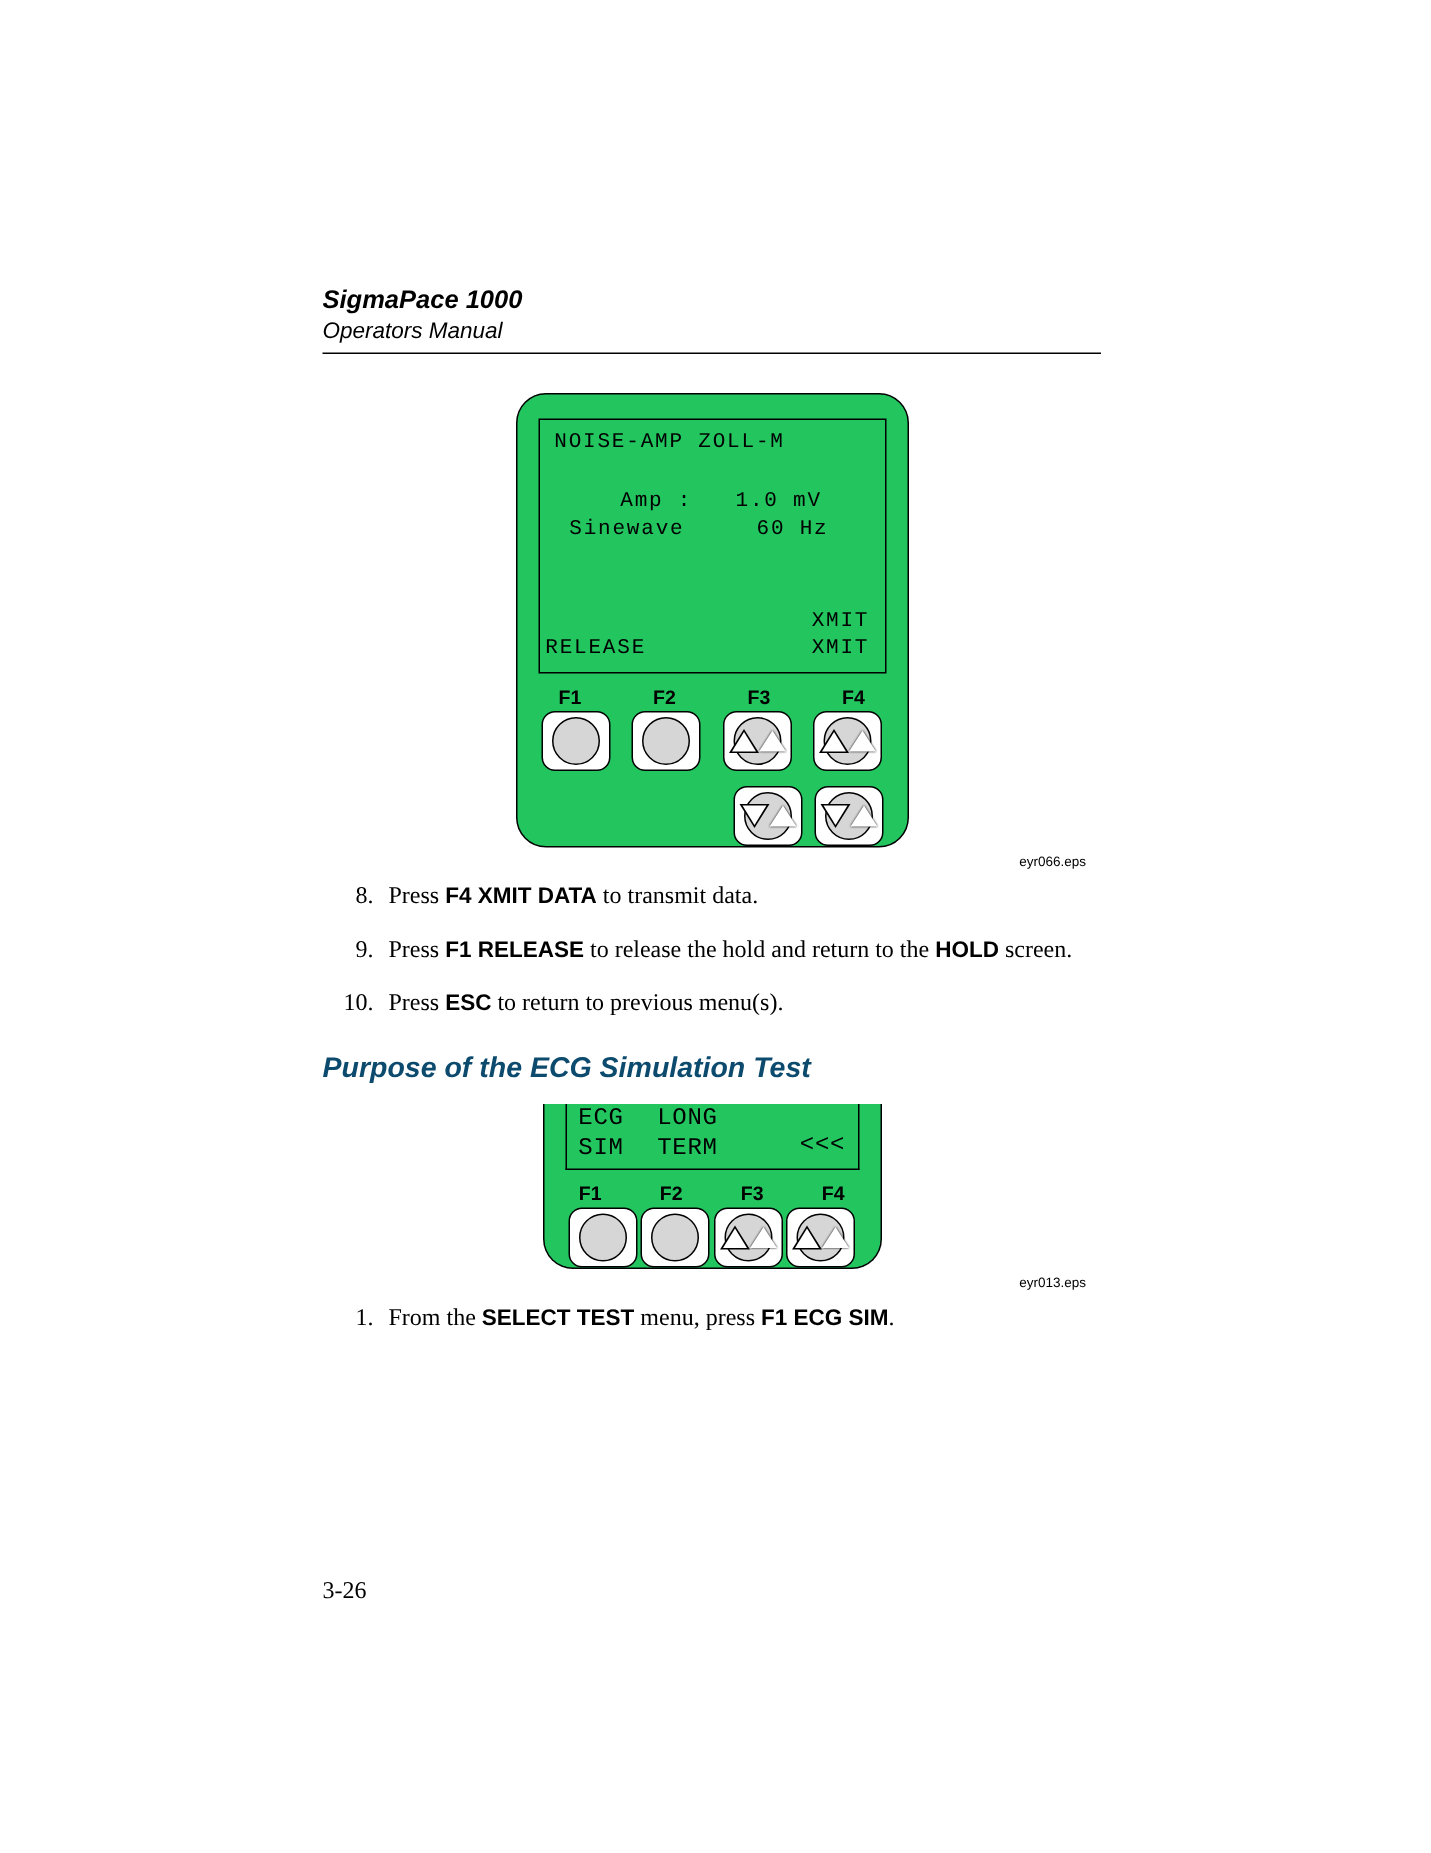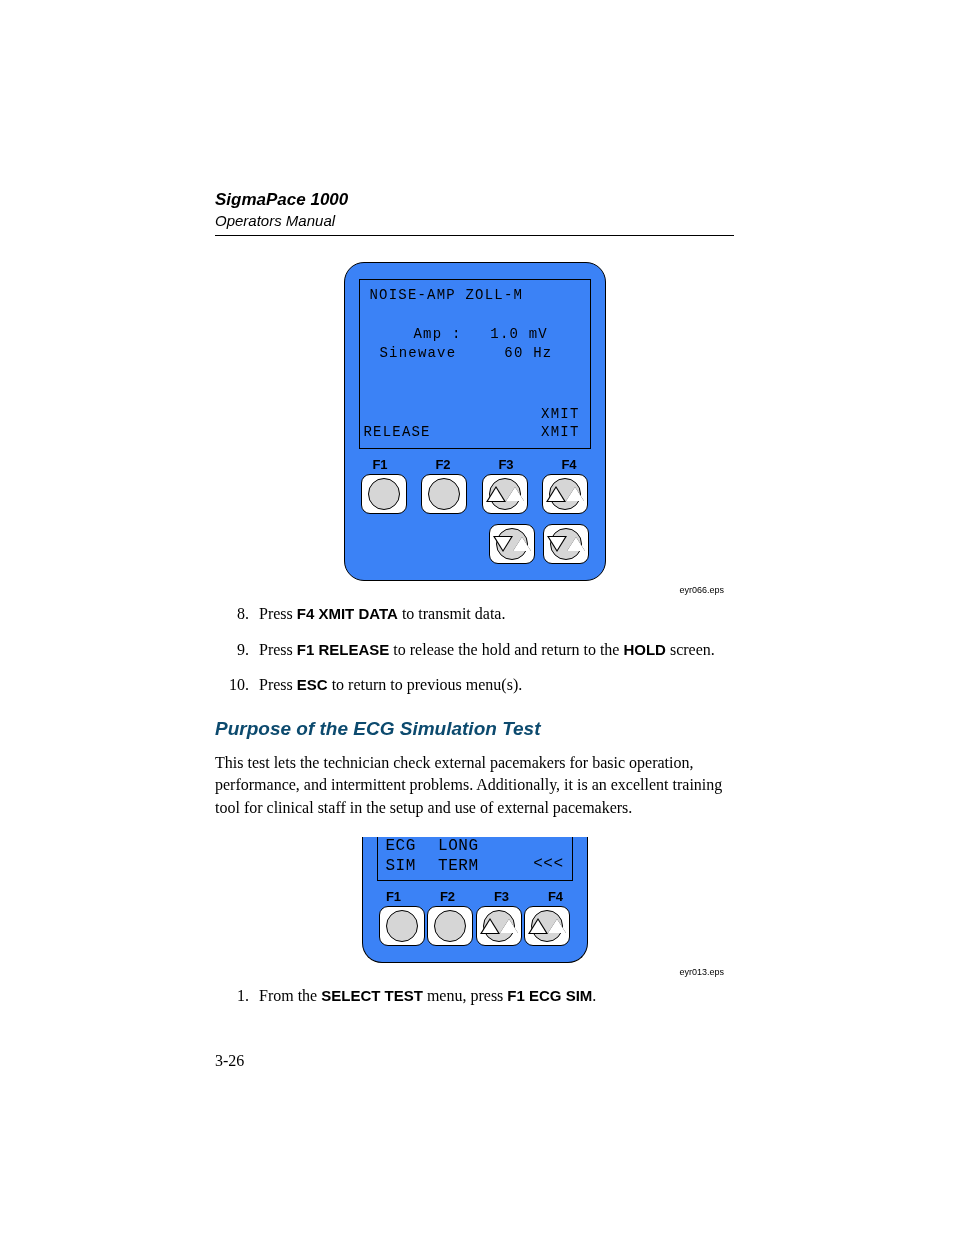--- a/index.html
+++ b/index.html
@@ -35,24 +35,24 @@
   }
 
   
   .panel-wrap {
     text-align: center;
   }
   .device-panel {
     display: inline-block;
     border: 1.5px solid #000;
     border-radius: 20px;
-    padding: 16px 14px 16px 14px;
+    padding: 16px 14px 0 14px;
     box-sizing: border-box;
     text-align: left;
-    background: #3b82f6;
+    background: #22c55e;
   }
   .panel1 { width: 262px; }
   .panel2 { width: 226px; }
 
   .lcd {
     border: 1.2px solid #000;
     font-family: "Courier New", monospace;
     font-size: 14px;
     letter-spacing: 1.2px;
     line-height: 1.35;
@@ -323,21 +323,20 @@
     </div>
     <div class="step">
       <div class="num">10.</div>
       <div class="txt">
         <span>Press </span><span class="b">ESC</span><span> to return to previous menu(s).</span>
       </div>
     </div>
   </div>
 
   <div class="section-heading">Purpose of the ECG Simulation Test</div>
-  <div class="para">This test lets the technician check external pacemakers for basic operation, performance, and intermittent problems.  Additionally, it is an excellent training tool for clinical staff in the setup and use of external pacemakers.</div>
 
   <div class="panel-wrap">
     <div class="device-panel panel2" style="border-radius:0 0 20px 20px; border-top:none; padding-top:0;">
       <div class="lcd lcd2" style="border-top:none;">
         <div class="col">
           <div>ECG</div>
           <div>SIM</div>
         </div>
         <div class="col">
           <div>LONG</div>

